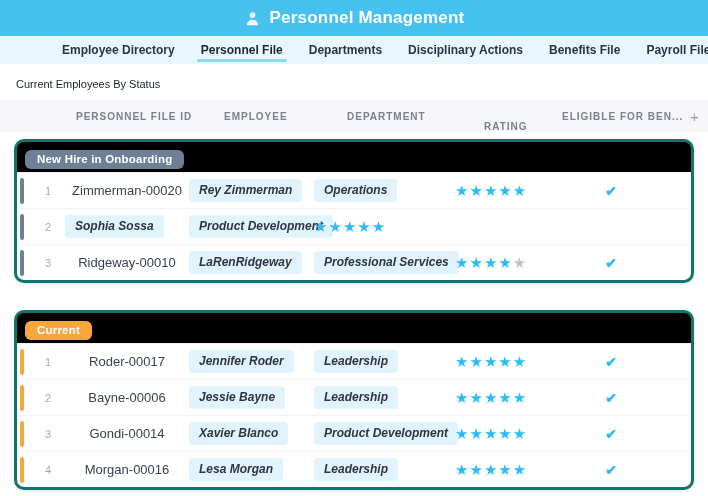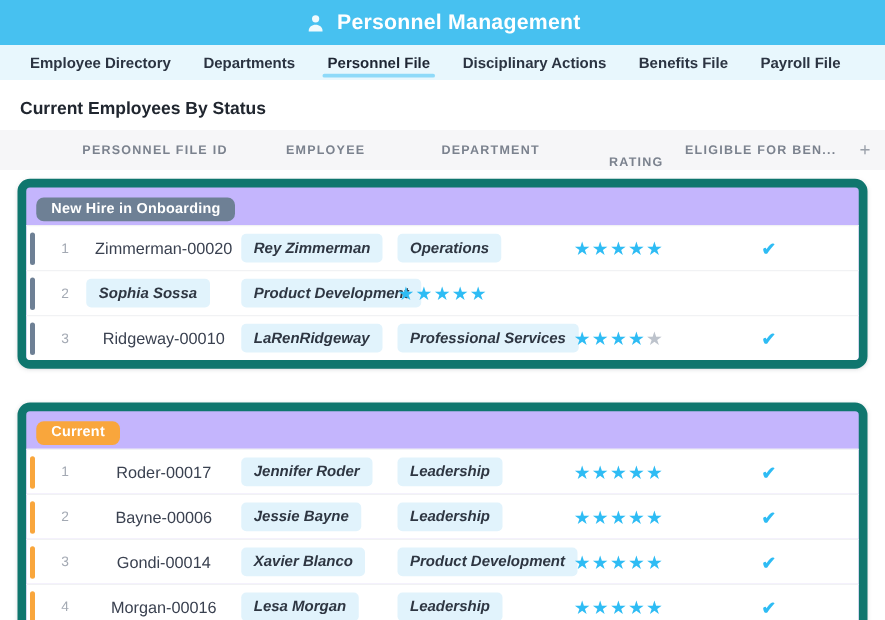--- a/index.html
+++ b/index.html
@@ -12,54 +12,54 @@
   
   .topbar {
     height:36px; background:#47C1F0; display:flex; align-items:center;
     justify-content:center; gap:9px;
   }
   .topbar .title { color:#ffffff; font-size:17px; font-weight:700; letter-spacing:.2px; }
   .person-icon { display:inline-flex; align-items:center; opacity:.92; }
   
   .nav {
     height:28px; background:#E8F7FD; display:flex; align-items:center;
-    padding-left:24px; gap:26px;
+    padding-left:62px; gap:26px;
   }
   .tab {
     position:relative; font-size:12px; font-weight:600; color:#2B3442;
     cursor:pointer; height:100%; display:flex; align-items:center; white-space:nowrap;
   }
   .tab.active { font-weight:700; color:#1E2633; }
   .tab.active::after {
     content:""; position:absolute; left:-4px; right:-4px; bottom:2px;
     height:3px; border-radius:3px; background:#8EDAF9;
   }
   
-  .page-title { font-size:14px; font-weight:700; color:#20262F; margin:14px 0 0 16px; }
+  .page-title { font-size:11px; font-weight:400; color:#20262F; margin:14px 0 0 16px; }
   
   .grid-cols {
     display:grid;
     grid-template-columns:14px 34px 124px 125px 141px 96px 120px 1fr;
     align-items:center;
   }
   .thead {
-    margin-top:10px; height:32px; background:#F6F6F8; padding-left:14px;
-    font-size:10px; font-weight:700; letter-spacing:1px; color:#7B828E;text-align:center;
+    margin-top:10px; height:32px; background:#F6F6F8; padding-left:28px;
+    font-size:10px; font-weight:700; letter-spacing:1px; color:#7B828E;
   }
   .th { white-space:nowrap; overflow:hidden; }
   .th.c-id  { grid-column:3; }
   .th.c-emp { grid-column:4; padding-left:24px; }
   .th.c-dept{ grid-column:5; padding-left:22px; }
   .th.c-rate{ grid-column:6; padding-left:18px;margin-top:20px; }
   .th.c-elig{ grid-column:7; }
   .th.c-add { grid-column:8; padding-left:8px; font-size:15px; font-weight:400;
               color:#9AA0AA; letter-spacing:0; cursor:pointer; }
   
   .card {
-    margin:7px 14px 0 14px; background:#c4b5fd; border:7px solid #0f766e;
+    margin:7px 14px 0 14px; background:#000000; border:3px solid #0f766e;
     border-radius:10px; overflow:hidden;
     box-shadow:0 1px 4px rgba(30,45,60,.09), 0 1px 2px rgba(30,45,60,.05);
   }
   .card + .card { margin-top:27px; }
   .badge-row { padding:7px 0 3px 8px; }
   .badge {
     display:inline-block; color:#ffffff; font-size:11.5px; font-weight:700;
     padding:3px 12px 4px 12px; border-radius:6px; cursor:pointer; letter-spacing:.2px;
   }
   .row { height:36px; border-top:1px solid #F1F2F4; cursor:pointer; background:#fff; }
@@ -87,22 +87,22 @@
       <svg width="17" height="17" viewBox="0 0 24 24">
         <circle cx="12" cy="7.2" r="4.1" fill="#ffffff"></circle>
         <path d="M4.2 20.5c0-4.2 3.7-6.7 7.8-6.7s7.8 2.5 7.8 6.7v.9H4.2z" fill="#ffffff"></path>
       </svg>
     </span>
     <span class="title">Personnel Management</span>
   </header>
 
   <nav class="nav">
     <div class="tab">Employee Directory</div>
+    <div class="tab active">Personnel File</div>
     <div class="tab">Departments</div>
-    <div class="tab active">Personnel File</div>
     <div class="tab">Disciplinary Actions</div>
     <div class="tab">Benefits File</div>
     <div class="tab">Payroll File</div>
   </nav>
 
   <h1 class="page-title">Current Employees By Status</h1>
 
   <div class="thead grid-cols">
     <div class="th c-id">PERSONNEL FILE ID</div>
     <div class="th c-emp">EMPLOYEE</div>

